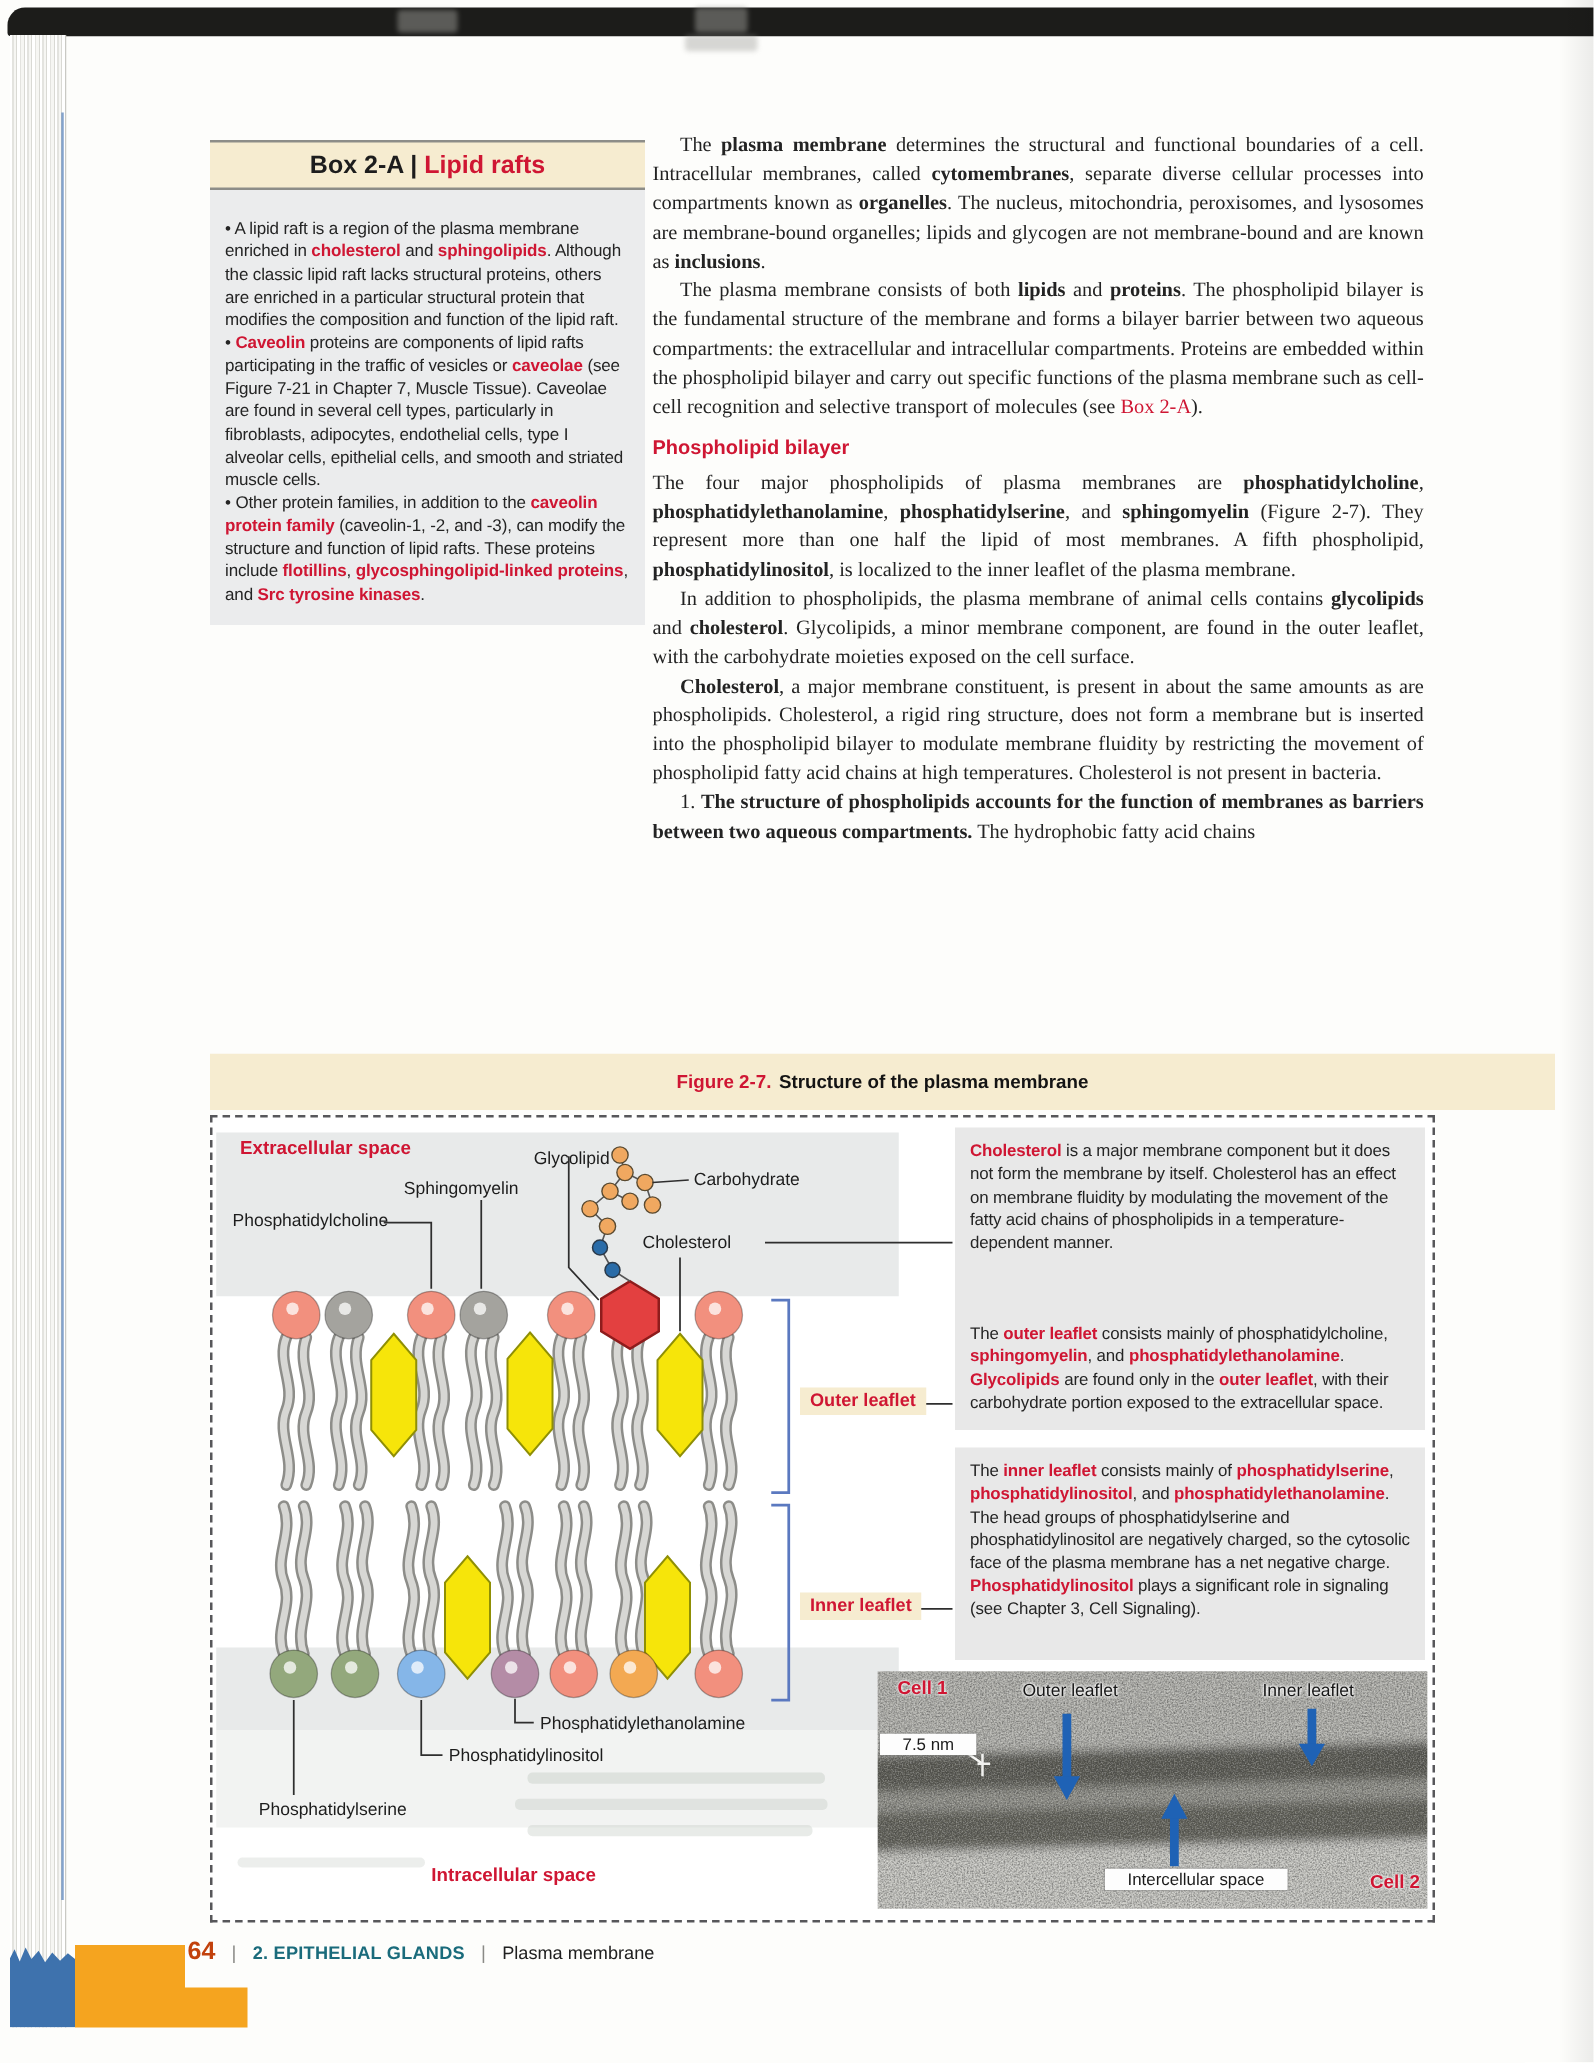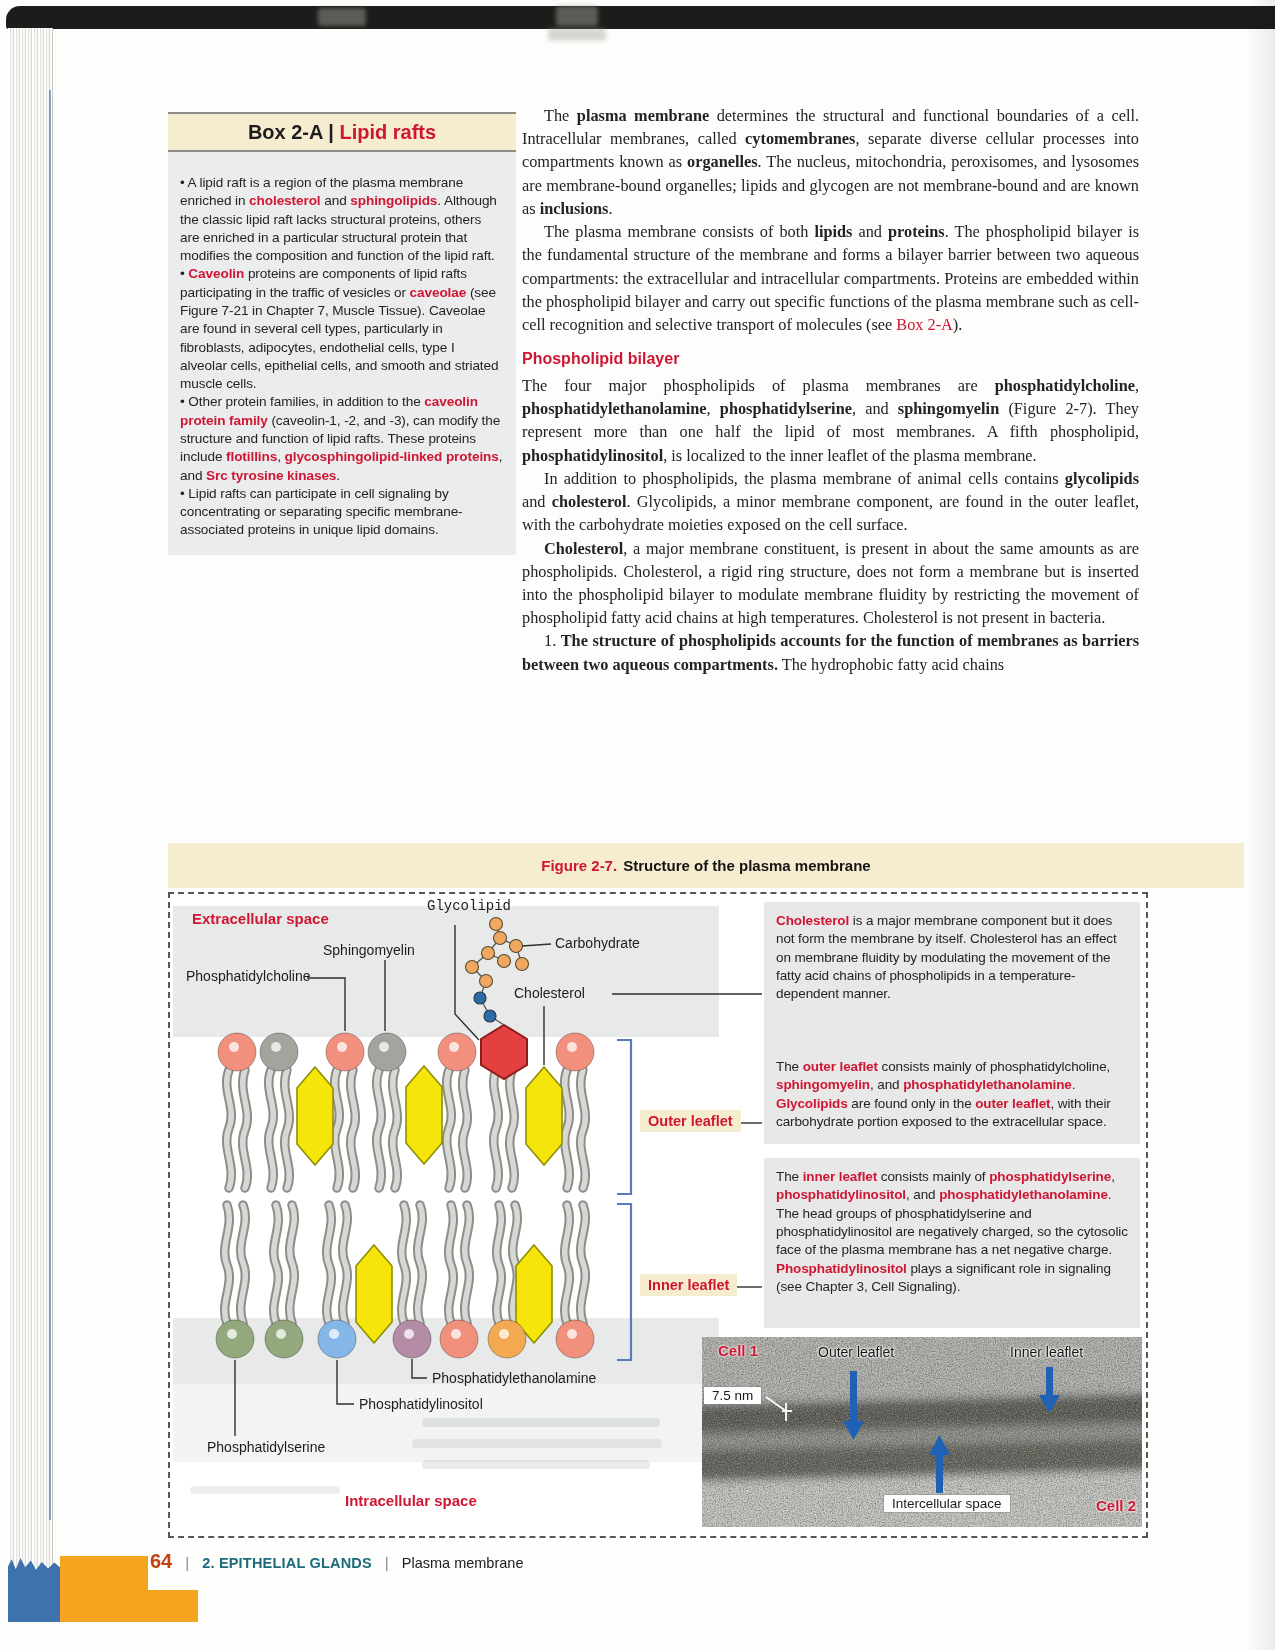--- a/index.html
+++ b/index.html
@@ -57,21 +57,21 @@
      padding:3px 8px;white-space:nowrap;}
   .ftextbox{position:absolute;left:594px;width:376px;background:#e8e8e8;box-sizing:border-box;
      padding:10px 12px;font-size:13.5px;line-height:1.36;color:#242424;letter-spacing:-0.1px;}
   
   .em{position:absolute;left:532px;top:443px;width:440px;height:190px;overflow:hidden;}
   .em-svg{position:absolute;left:0;top:0;width:100%;height:100%;}
   .em-label{position:absolute;font-size:14px;color:#151515;white-space:nowrap;
      text-shadow:0 0 3px #fff,0 0 3px #fff,0 0 2px #fff;}
   .em-label-red{position:absolute;font-size:15px;font-weight:700;color:var(--red);white-space:nowrap;
      text-shadow:0 0 3px #fff,0 0 2px #fff;}
-  .em-box{position:absolute;background:#fdfdfd;font-size:13.5px;color:#1a1a1a;padding:1px 8px;
+  .em-box{position:absolute;background:#fdfdfd;font-size:13.5px;color:#1a1a1a;padding:1px 18px;
      white-space:nowrap;box-shadow:0 0 0 1px rgba(120,120,120,.35);}
   
   .footer-line{position:absolute;left:150px;top:1550px;display:flex;align-items:baseline;gap:13px;}
   .footer-num{font-size:20px;font-weight:700;color:#c2410c;}
   .footer-sep{color:#8a8a86;font-size:15px;}
   .footer-chapter{color:var(--teal);font-weight:700;font-size:14.5px;letter-spacing:.2px;}
   .footer-section{color:#202020;font-size:14.5px;}
 </style>
 </head>
 <body>
@@ -87,21 +87,20 @@
   <div class="scan-rightshadow"></div>
 
   <section class="box2a">
     <div class="box2a-header">
       <span>Box 2-A | </span><span class="red">Lipid rafts</span>
     </div>
     <div class="box2a-body">
       <p><span class="seg-p">• A lipid raft is a region of the plasma membrane enriched in </span><span class="seg-rb">cholesterol</span><span class="seg-p"> and </span><span class="seg-rb">sphingolipids</span><span class="seg-p">. Although the classic lipid raft lacks structural proteins, others are enriched in a particular structural protein that modifies the composition and function of the lipid raft.</span></p>
       <p><span class="seg-p">• </span><span class="seg-rb">Caveolin</span><span class="seg-p"> proteins are components of lipid rafts participating in the traffic of vesicles or </span><span class="seg-rb">caveolae</span><span class="seg-p"> (see Figure 7-21 in Chapter 7, Muscle Tissue). Caveolae are found in several cell types, particularly in fibroblasts, adipocytes, endothelial cells, type I alveolar cells, epithelial cells, and smooth and striated muscle cells.</span></p>
       <p><span class="seg-p">• Other protein families, in addition to the </span><span class="seg-rb">caveolin protein family</span><span class="seg-p"> (caveolin-1, -2, and -3), can modify the structure and function of lipid rafts. These proteins include </span><span class="seg-rb">flotillins</span><span class="seg-p">, </span><span class="seg-rb">glycosphingolipid-linked proteins</span><span class="seg-p">, and </span><span class="seg-rb">Src tyrosine kinases</span><span class="seg-p">.</span></p>
-      <p><span class="seg-p">• Lipid rafts can participate in cell signaling by concentrating or separating specific membrane-associated proteins in unique lipid domains.</span></p>
     </div>
   </section>
 
   <section class="maincol">
     <p class="mp"><span class="seg-p">The </span><span class="seg-b">plasma membrane</span><span class="seg-p"> determines the structural and functional boundaries of a cell.  Intracellular membranes, called </span><span class="seg-b">cytomembranes</span><span class="seg-p">, separate diverse cellular processes into compartments known as </span><span class="seg-b">organelles</span><span class="seg-p">. The nucleus, mitochondria, peroxisomes, and lysosomes are membrane-bound organelles; lipids and glycogen are not membrane-bound and are known as </span><span class="seg-b">inclusions</span><span class="seg-p">.</span></p>
     <p class="mp"><span class="seg-p">The plasma membrane consists of both </span><span class="seg-b">lipids</span><span class="seg-p"> and </span><span class="seg-b">proteins</span><span class="seg-p">. The phospholipid bilayer is the fundamental structure of the membrane and forms a bilayer barrier between two aqueous compartments: the extracellular and intracellular compartments. Proteins are embedded within the phospholipid bilayer and carry out specific functions of the plasma membrane such as cell-cell recognition and selective transport of molecules (see </span><span class="seg-r">Box 2-A</span><span class="seg-p">).</span></p>
     <h3 class="subhead">Phospholipid bilayer</h3>
     <p class="mp noind"><span class="seg-p">The four major phospholipids of plasma membranes are </span><span class="seg-b">phosphatidylcholine</span><span class="seg-p">, </span><span class="seg-b">phosphatidylethanolamine</span><span class="seg-p">, </span><span class="seg-b">phosphatidylserine</span><span class="seg-p">, and </span><span class="seg-b">sphingomyelin</span><span class="seg-p"> (Figure 2-7). They represent more than one half  the lipid of most membranes. A fifth phospholipid, </span><span class="seg-b">phosphatidylinositol</span><span class="seg-p">, is localized to the inner leaflet of the plasma membrane.</span></p>
     <p class="mp"><span class="seg-p">In addition to phospholipids, the plasma membrane of animal cells contains </span><span class="seg-b">glycolipids</span><span class="seg-p"> and </span><span class="seg-b">cholesterol</span><span class="seg-p">. Glycolipids, a minor membrane component, are found in the outer leaflet, with the carbohydrate moieties exposed on the cell surface.</span></p>
     <p class="mp"><span class="seg-b">Cholesterol</span><span class="seg-p">, a major membrane constituent, is present in about the same amounts as are phospholipids. Cholesterol, a rigid ring structure, does not form a membrane but is inserted into the phospholipid bilayer to modulate membrane fluidity by restricting the movement of phospholipid fatty acid chains at high temperatures. Cholesterol is not present in bacteria.</span></p>
@@ -233,21 +232,21 @@
 
       <g>
         <rect class="g" x="252" y="524" width="238" height="9" rx="4" fill="#cdd3cd" opacity="0.55"></rect>
         <rect class="g" x="242" y="545" width="250" height="9" rx="4" fill="#cdd3cd" opacity="0.5"></rect>
         <rect class="g" x="252" y="566" width="228" height="9" rx="4" fill="#cdd3cd" opacity="0.45"></rect>
         <rect class="g" x="20" y="592" width="150" height="8" rx="4" fill="#d5dad5" opacity="0.45"></rect>
       </g>
     </svg>
 
     <div class="flabel-red" style="left:22px;top:16px;">Extracellular space</div>
-    <div class="flabel" style="left:257px;top:4px;font-family:Liberation Mono, monospace;">Glycolipid</div>
+    <div class="flabel" style="left:257px;top:24px;">Glycolipid</div>
     <div class="flabel" style="left:153px;top:48px;">Sphingomyelin</div>
     <div class="flabel" style="left:16px;top:74px;">Phosphatidylcholine</div>
     <div class="flabel" style="left:385px;top:41px;text-align:center;">Carbohydrate</div>
     <div class="flabel" style="left:344px;top:91px;">Cholesterol</div>
     <div class="leaflet-tag" style="left:470px;top:216px;">Outer leaflet</div>
     <div class="leaflet-tag" style="left:470px;top:380px;">Inner leaflet</div>
     <div class="flabel" style="left:262px;top:476px;">Phosphatidylethanolamine</div>
     <div class="flabel" style="left:189px;top:502px;">Phosphatidylinositol</div>
     <div class="flabel" style="left:37px;top:545px;">Phosphatidylserine</div>
     <div class="flabel-red" style="left:175px;top:598px;">Intracellular space</div>

